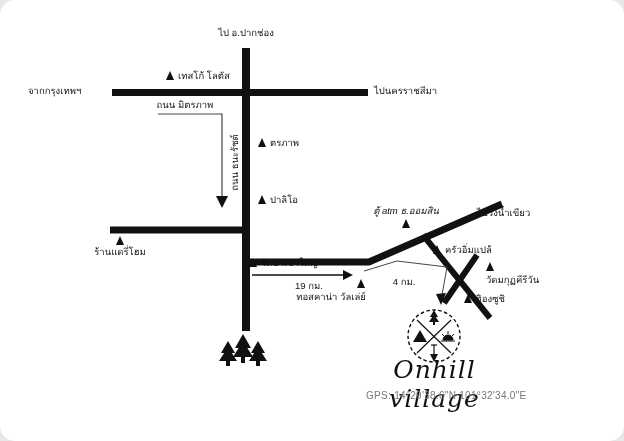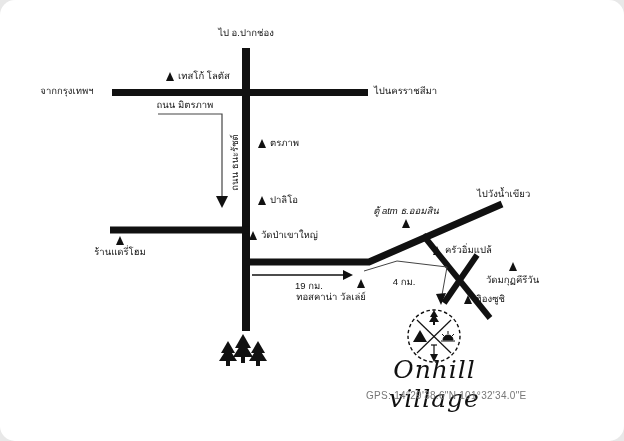--- a/index.html
+++ b/index.html
@@ -4,21 +4,21 @@
 <style>
   html,body{margin:0;padding:0;background:#e8e8e8;}
   .stage{
     position:relative;width:624px;height:441px;background:#ffffff;
     font-family:"Liberation Sans","DejaVu Sans",sans-serif;
     color:#111;overflow:hidden;margin:0 auto;border-radius:15px;
   }
   .gfx{position:absolute;left:0;top:0;z-index:1;}
   .lbl{position:absolute;z-index:2;font-size:9.5px;line-height:1.15;white-space:nowrap;color:#111;}
   .ctr{text-align:center;white-space:normal;}
-  .row{display:flex;align-items:center;gap:4px;}
+  .row{display:flex;gap:4px;}
   .col{display:flex;flex-direction:column;align-items:center;gap:2px;white-space:normal;text-align:center;}
   .tri{width:0;height:0;border-left:4.5px solid transparent;border-right:4.5px solid transparent;border-bottom:9px solid #111;display:inline-block;flex:0 0 auto;}
   .rot{transform:rotate(-90deg);transform-origin:center center;text-align:center;}
   .brand{font-family:"DejaVu Serif",serif;font-style:italic;font-size:25px;letter-spacing:1px;}
   .gps{font-size:10px;color:#777;letter-spacing:.3px;}
 </style>
 </head>
 <body>
 
 <div class="stage">
@@ -76,44 +76,44 @@
       </g>
       <g>
         <line x1="434" y1="345" x2="434" y2="354" stroke="#111" stroke-width="1.2"></line>
         <line x1="431" y1="345" x2="437" y2="345" stroke="#111" stroke-width="1.2"></line>
         <polygon points="430,354 438,354 434,362" fill="#111"></polygon>
       </g>
     </g>
   </svg>
 
   <div class="lbl ctr" style="left:190px;top:28px;width:112px;">ไป อ.ปากช่อง</div>
-  <div class="lbl" style="left:28px;top:86px;width:78px;text-align:center;">จากกรุงเทพฯ</div>
+  <div class="lbl" style="left:28px;top:86px;width:78px;text-align:left;">จากกรุงเทพฯ</div>
   <div class="lbl" style="left:374px;top:86px;">ไปนครราชสีมา</div>
-  <div class="lbl" style="left:477px;top:189px;">ไปวังน้ำเขียว</div>
+  <div class="lbl" style="left:477px;top:208px;">ไปวังน้ำเขียว</div>
 
   <div class="lbl ctr" style="left:148px;top:100px;width:74px;">ถนน มิตรภาพ</div>
   <div class="lbl rot" style="left:205px;top:157px;width:60px;">ถนน ธนะรัชต์</div>
 
   <div class="lbl row" style="left:166px;top:71px;">
     <span class="tri"></span>
     <span>เทสโก้ โลตัส</span>
   </div>
   <div class="lbl row" style="left:258px;top:138px;">
     <span class="tri"></span>
     <span>ตรภาพ</span>
   </div>
   <div class="lbl row" style="left:258px;top:195px;">
     <span class="tri"></span>
     <span>ปาลิโอ</span>
   </div>
   <div class="lbl col" style="left:88px;top:236px;width:64px;">
     <span class="tri"></span>
     <span>ร้านแดรี่โฮม</span>
   </div>
-  <div class="lbl row" style="left:249px;top:230px;">
+  <div class="lbl row" style="left:249px;top:258px;">
     <span class="tri"></span>
     <span>วัดป่าเขาใหญ่</span>
   </div>
   <div class="lbl col" style="left:368px;top:206px;width:76px;font-style:italic;">
     <span>ตู้ atm ธ.ออมสิน</span>
     <span class="tri"></span>
   </div>
   <div class="lbl row" style="left:433px;top:245px;">
     <span class="tri"></span>
     <span>ครัวอิ่มแปล้</span>

